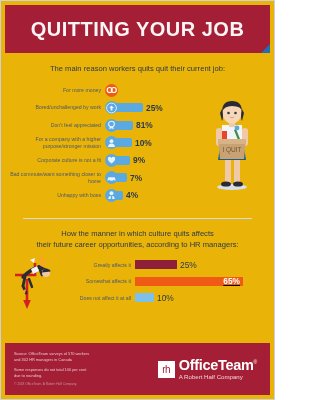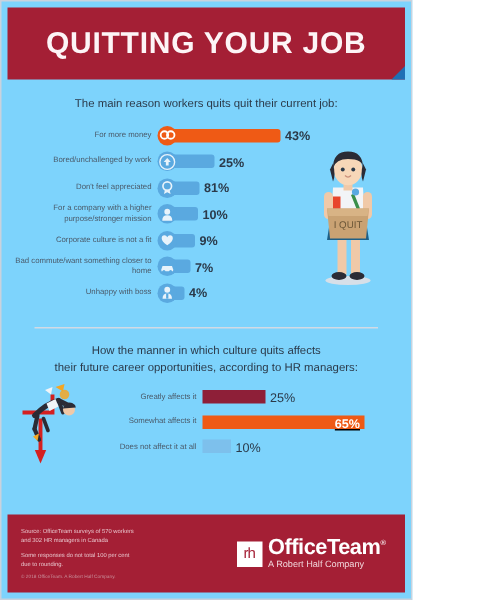--- a/index.html
+++ b/index.html
@@ -5,21 +5,21 @@
   * { box-sizing: border-box; margin: 0; padding: 0; }
   html, body {
     width: 275px; height: 400px;
     font-family: "Liberation Sans", sans-serif;
     background: #ffffff;
     overflow: hidden;
   }
   #page {
     position: relative;
     width: 275px; height: 400px;
-    background: #7dd3fc;
+    background: #eab308;
     border: 1px solid #c9d2dd;
   }
 
   
   .header {
     position: relative;
     margin: 4px 4px 0 4px;
     height: 48px;
     background: #a41f35;
     display: flex;
@@ -116,21 +116,21 @@
   }
   .bar-label2 {
     width: 64px;
     text-align: right;
     padding-right: 4px;
     font-size: 5.2px;
     color: #4a5a6a;
     white-space: nowrap;
   }
   .bar-track2 { display: flex; align-items: center; flex: 1; position: relative; }
-  .bar-fill2 { height: 9px; display: flex; justify-content: flex-end; text-decoration: underline; }
+  .bar-fill2 { height: 9px; display: flex; align-items: center; justify-content: flex-end; text-decoration: underline; }
   .bar-value2 {
     font-size: 8.4px;
     font-weight: normal;
     color: #2b3a4a;
     margin-left: 3px;
   }
   .bar-value-inside {
     font-size: 8.4px;
     font-weight: bold;
     color: #ffffff;
@@ -248,24 +248,20 @@
       </div>
 
       <div class="bar-row">
         <div class="bar-label">For more money</div>
         <div class="bar-icon" style="background:#ef5a15">
           <svg viewBox="0 0 14 14" width="14" height="14">
             <circle cx="5" cy="7" r="2.7" fill="none" stroke="#fff" stroke-width="1.3"></circle>
             <circle cx="9.5" cy="7" r="2.7" fill="none" stroke="#fff" stroke-width="1.3"></circle>
           </svg>
         </div>
-        <div class="bar-track">
-          <div class="bar-fill" style="width:72px;background:#ef5a15"></div>
-          <div class="bar-value">43%</div>
-        </div>
       </div>
 
       <div class="bar-row">
         <div class="bar-label">Bored/unchallenged by work</div>
         <div class="bar-icon" style="background:#5aa9e0">
           <svg viewBox="0 0 14 14" width="14" height="14">
             <circle cx="7" cy="7" r="5.3" fill="none" stroke="#e8f3fb" stroke-width="1"></circle>
             <path d="M7 4.2 L4.4 7 L6 7 L6 9.6 L8 9.6 L8 7 L9.6 7 Z" fill="#e8f3fb"></path>
           </svg>
         </div>

